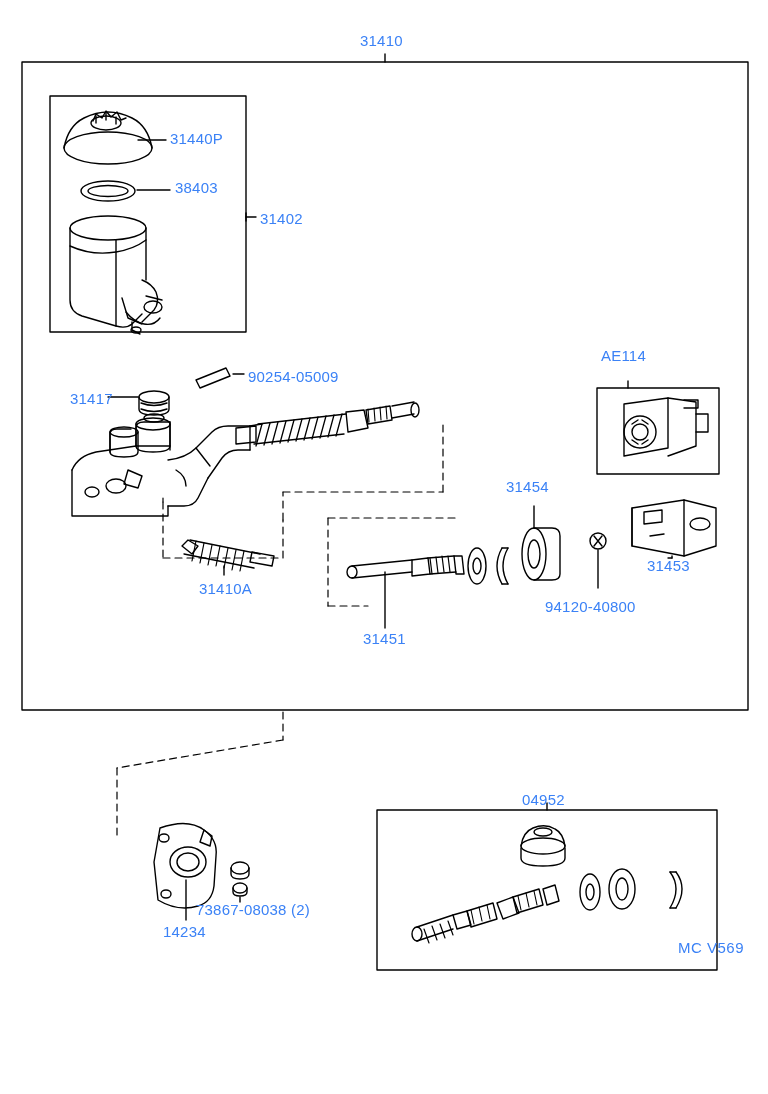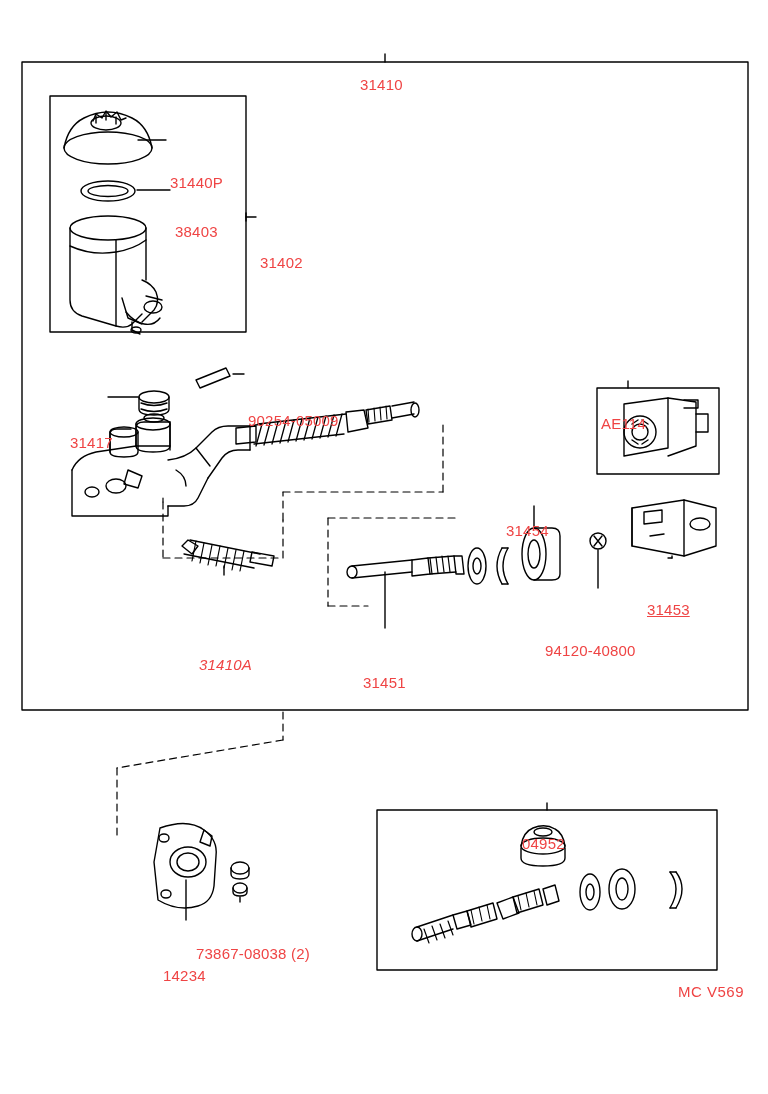--- a/index.html
+++ b/index.html
@@ -28,23 +28,22 @@
     left: 0; top: 0;
     width: 768px;
     height: 1094px;
   }
 
   .lbl {
     position: absolute;
     font-size: 15px;
     letter-spacing: 0.2px;
     white-space: nowrap;
-    color: #ef4444;
+    color: #3b82f6;
     font-family: "Liberation Sans", sans-serif;
-    margin-top: 44px;
   }
   .lbl.mc {
     font-size: 15px;
     letter-spacing: 0.5px;
   }
 </style>
 </head>
 <body>
 
 <div class="canvas">
@@ -264,24 +263,24 @@
 
     </g>
   </svg>
 
   <div class="lbl" style="left:360px; top:32px;">31410</div>
   <div class="lbl" style="left:170px; top:130px;">31440P</div>
   <div class="lbl" style="left:175px; top:179px;">38403</div>
   <div class="lbl" style="left:260px; top:210px;">31402</div>
   <div class="lbl" style="left:70px; top:390px;">31417</div>
   <div class="lbl" style="left:248px; top:368px;">90254-05009</div>
-  <div class="lbl" style="left:199px; top:612px;font-style:italic;">31410A</div>
+  <div class="lbl" style="left:199px; top:580px;">31410A</div>
   <div class="lbl" style="left:363px; top:630px;">31451</div>
   <div class="lbl" style="left:506px; top:478px;">31454</div>
   <div class="lbl" style="left:545px; top:598px;">94120-40800</div>
-  <div class="lbl" style="left:601px; top:371px;">AE114</div>
-  <div class="lbl" style="left:647px; top:557px;text-decoration:underline;">31453</div>
+  <div class="lbl" style="left:601px; top:347px;">AE114</div>
+  <div class="lbl" style="left:647px; top:557px;">31453</div>
   <div class="lbl" style="left:163px; top:923px;">14234</div>
   <div class="lbl" style="left:196px; top:901px;">73867-08038 (2)</div>
   <div class="lbl" style="left:522px; top:791px;">04952</div>
   <div class="lbl mc" style="left:678px; top:939px;">MC V569</div>
 
 </div>
 
 </body></html>

